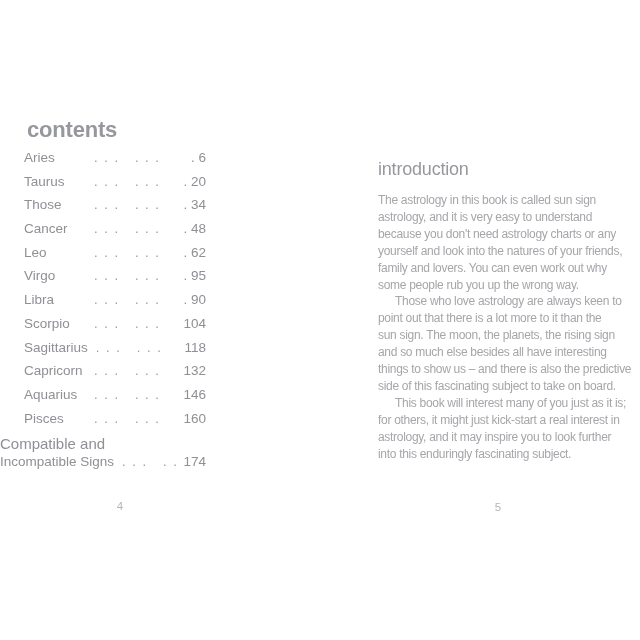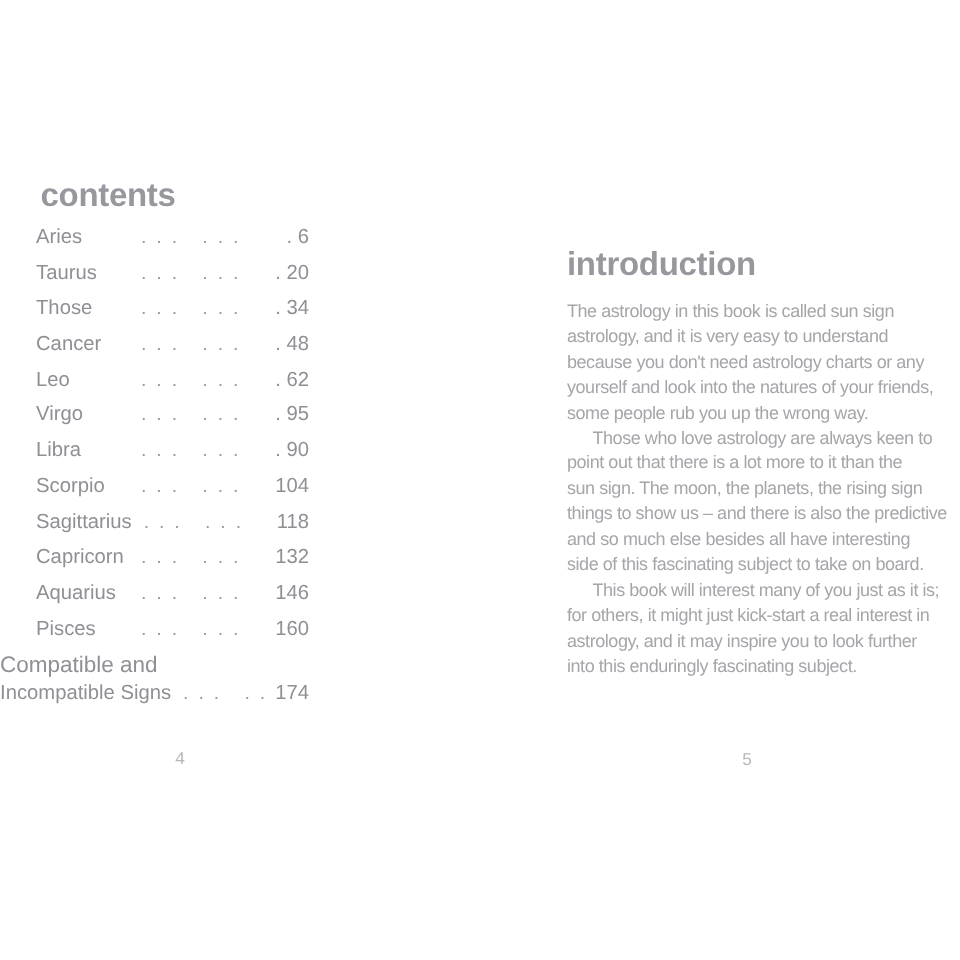--- a/index.html
+++ b/index.html
@@ -69,26 +69,26 @@
   }
   .compat-label2 { padding-right: 8px; white-space: nowrap; }
 
   
   .right-page {
     position: absolute;
     left: 378px; top: 152px;
     width: 262px;
   }
   .introduction-heading {
-    font-size: 22px;
-    font-weight: 700;
+    font-size: 18px;
+    font-weight: 400;
     color: #97989d;
     letter-spacing: -0.2px;
     line-height: 26px;
-    margin: 11px 0 10px 0;
+    margin: 4px 0 10px 0;
   }
   .intro-text { }
   .text-line {
     white-space: pre;
     font-size: 12px;
     letter-spacing: -0.3px;
     line-height: 16.9px;
     color: #a5a6aa;
   }
   .text-line.indent { padding-left: 17px; }
@@ -184,26 +184,27 @@
 </div>
 
 <div class="right-page">
   <h1 class="introduction-heading">introduction</h1>
 
   <div class="intro-text">
     <div class="text-line">The astrology in this book is called sun sign</div>
     <div class="text-line">astrology, and it is very easy to understand</div>
     <div class="text-line">because you don't need astrology charts or any</div>
     <div class="text-line">yourself and look into the natures of your friends,</div>
+    <div class="text-line">family and lovers. You can even work out why</div>
     <div class="text-line">some people rub you up the wrong way.</div>
     <div class="text-line indent">Those who love astrology are always keen to</div>
     <div class="text-line">point out that there is a lot more to it than the</div>
     <div class="text-line">sun sign. The moon, the planets, the rising sign</div>
+    <div class="text-line">and so much else besides all have interesting</div>
     <div class="text-line">things to show us – and there is also the predictive</div>
-    <div class="text-line">and so much else besides all have interesting</div>
     <div class="text-line">side of this fascinating subject to take on board.</div>
     <div class="text-line indent">This book will interest many of you just as it is;</div>
     <div class="text-line">for others, it might just kick-start a real interest in</div>
     <div class="text-line">astrology, and it may inspire you to look further</div>
     <div class="text-line">into this enduringly fascinating subject.</div>
   </div>
 </div>
 
 <div class="folio folio-left">4</div>
 <div class="folio folio-right">5</div>

